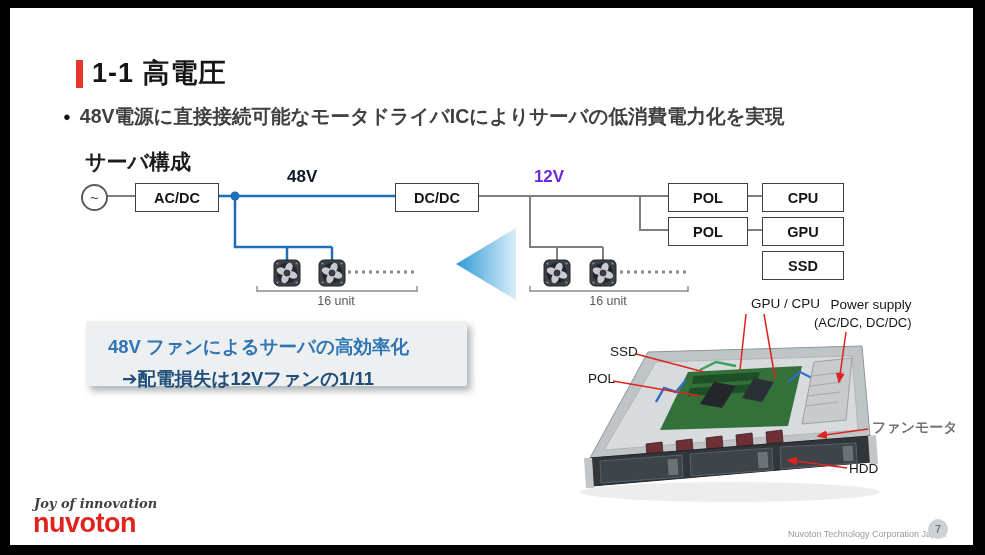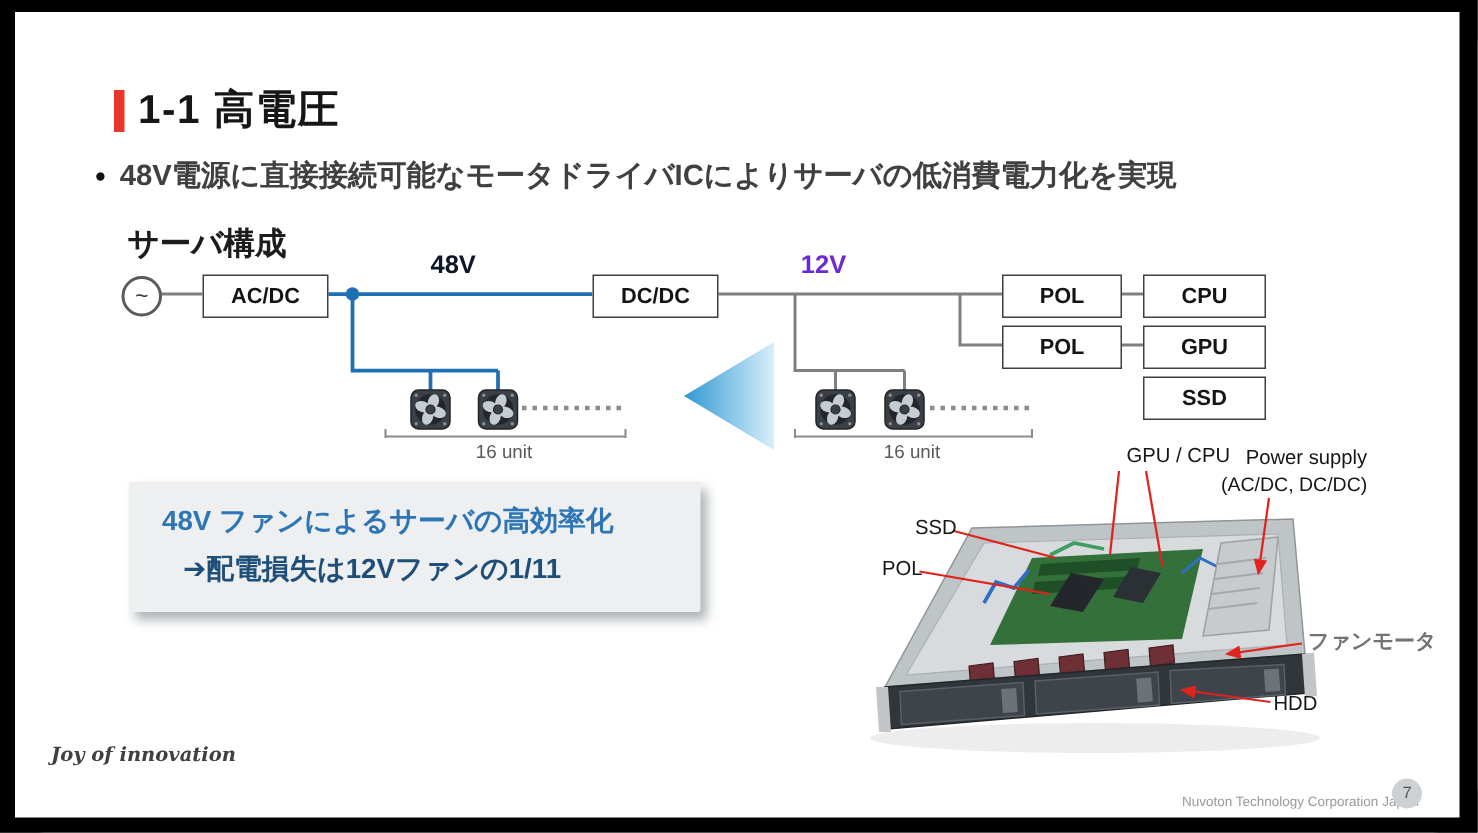--- a/index.html
+++ b/index.html
@@ -27,21 +27,21 @@
   #box-cpu{left:762px;top:183px;width:80px;height:27px;}
   #box-gpu{left:762px;top:217px;width:80px;height:27px;}
   #box-ssd{left:762px;top:251px;width:80px;height:27px;}
   #source-circle{left:81px;top:184px;width:23px;height:23px;border:2px solid #5a5a5a;border-radius:50%;
     display:flex;align-items:center;justify-content:center;font-size:15px;color:#333;background:#fff;z-index:3;}
   #label-48v{left:287px;top:167px;width:42px;text-align:left;font-size:17px;font-weight:bold;color:#0f172a;z-index:3;}
   #label-12v{left:528px;top:167px;width:42px;text-align:center;font-size:17px;font-weight:bold;color:#6d28d9;z-index:3;}
   #unit-left{left:276px;top:294px;width:120px;text-align:center;font-size:12.5px;color:#595959;z-index:3;}
   #unit-right{left:548px;top:294px;width:120px;text-align:center;font-size:12.5px;color:#595959;z-index:3;}
   
-  #callout{left:86px;top:321px;width:381px;height:87px;background:#edeff0;border-radius:2px;
+  #callout{left:86px;top:321px;width:381px;height:65px;background:#edeff0;border-radius:2px;
     box-shadow:4px 5px 7px rgba(110,120,126,0.55);z-index:4;padding:13px 0 0 22px;box-sizing:border-box;}
   #callout-line1{font-size:18.5px;font-weight:bold;color:#2e75b6;}
   #callout-line2{font-size:18.5px;font-weight:bold;color:#1f4e79;margin-top:7px;padding-left:14px;}
   
   .photo-label{position:absolute;font-size:13.5px;color:#161616;z-index:5;}
   #label-gpu-cpu{left:716px;top:296px;margin-left:35px;}
   #label-psu{left:810px;top:296px;line-height:18px;text-align:right;}
   #label-psu-sub{font-size:13px;display:block;padding-left:4px;}
   #label-ssd2{left:610px;top:344px;}
   #label-pol3{left:588px;top:371px;}
@@ -211,17 +211,18 @@
   <div class="photo-label" id="label-psu">
     <span>Power supply</span>
     <span id="label-psu-sub">(AC/DC, DC/DC)</span>
   </div>
   <div class="photo-label" id="label-ssd2">SSD</div>
   <div class="photo-label" id="label-pol3">POL</div>
   <div class="photo-label" id="label-fan-motor">ファンモータ</div>
   <div class="photo-label" id="label-hdd">HDD</div>
 
   <div class="abs" id="tagline">Joy of innovation</div>
+  <div class="abs" id="logo">nuvoton</div>
   <div class="abs" id="company">Nuvoton Technology Corporation Japan</div>
   <div class="abs" id="page-badge">7</div>
 
   <div id="frame"></div>
 </div>
 
 </body></html>

